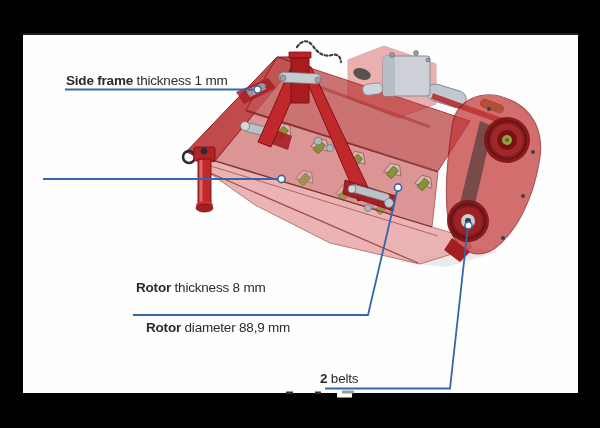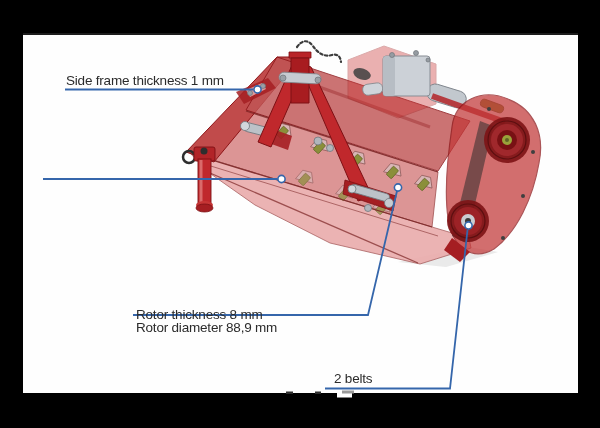--- a/index.html
+++ b/index.html
@@ -13,26 +13,26 @@
     position:absolute;left:23px;top:33px;width:555px;height:360px;
     background:#fefefe;border-top:2px solid #1c1c1c;box-sizing:border-box;
   }
   svg.art{position:absolute;left:0;top:0;width:600px;height:428px;}
   .leader path{stroke:var(--annotation-blue,#3566ab);stroke-width:1.8;fill:none;}
   .leader circle{fill:#fff;stroke:var(--annotation-blue,#3566ab);stroke-width:1.6;}
   .ann{
     position:absolute;font-size:13.5px;letter-spacing:-0.2px;
     color:var(--label-text,#2b2b2b);white-space:nowrap;line-height:15px;
   }
-  .ann .b{font-weight:normal;}
+  .ann .b{font-weight:bold;}
   .ann-side-frame{left:66px;top:73px;}
   .ann-frame{left:42px;top:163px;}
-  .ann-rotor-thickness{left:136px;top:307px;}
-  .ann-rotor-diameter{left:136px;top:320px;text-align:center;}
-  .ann-belts{left:334px;top:371px;}
+  .ann-rotor-thickness{left:136px;top:280px;}
+  .ann-rotor-diameter{left:146px;top:320px;text-align:center;}
+  .ann-belts{left:320px;top:371px;}
 </style>
 </head>
 <body>
 
 <div class="stage">
   <div class="panel"></div>
 
   <svg class="art" viewBox="0 0 600 428">
 
     <g>

